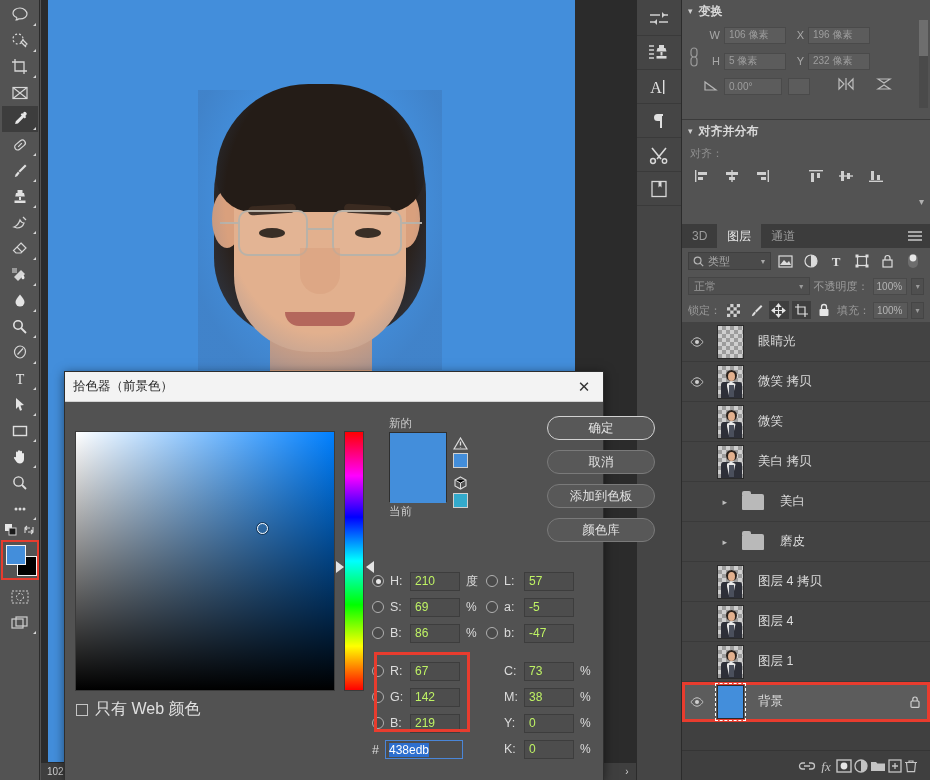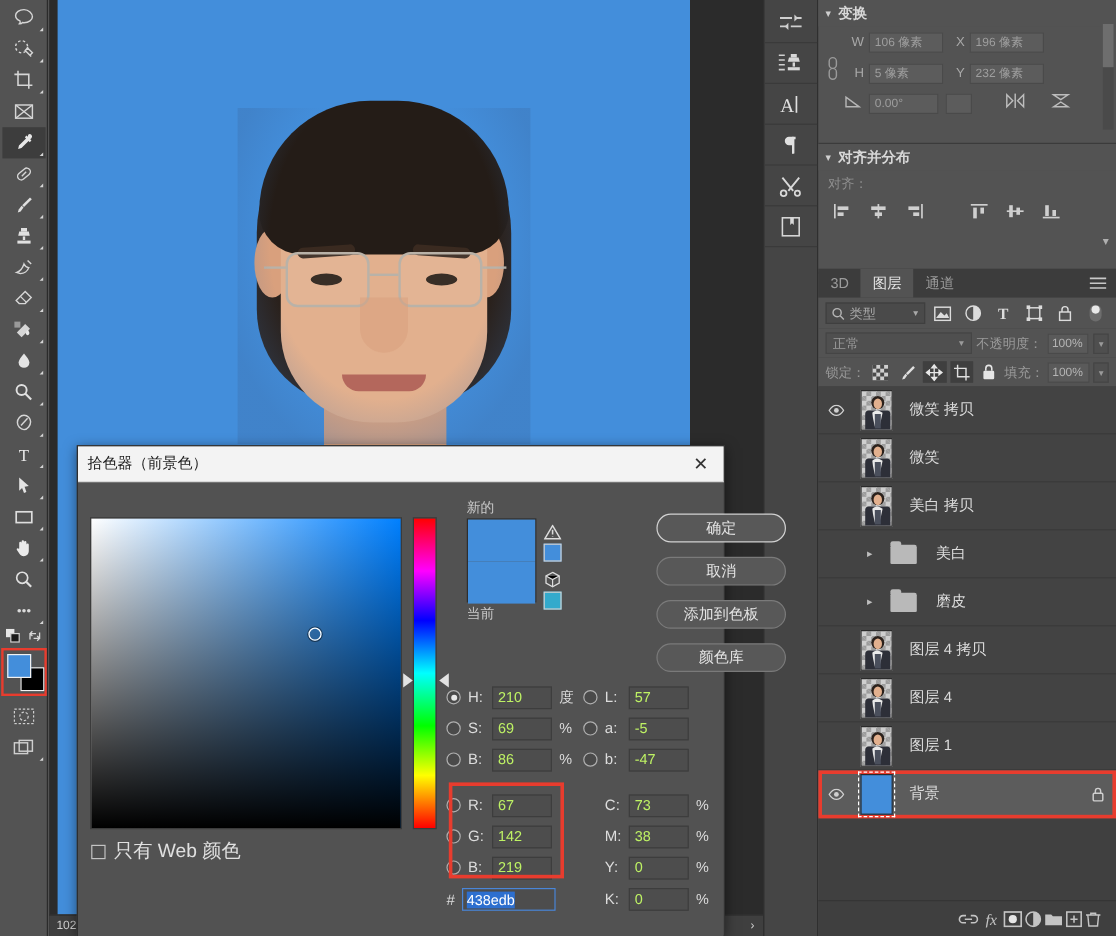--- a/index.html
+++ b/index.html
@@ -248,21 +248,21 @@
   #swatch-new { height:35px; background:#438edb; }
   #swatch-cur { height:35px; background:#438edb; }
   #alert-col { position:absolute; left:388px; top:32px; width:20px; }
   .alert-ico { color:#d8d8d8; height:18px; display:flex; align-items:center; }
   .alert-chip { width:15px; height:15px; border:1px solid #d0d0d0; margin:1px 0 6px 0; }
 
   #btn-col { position:absolute; left:482px; top:14px; width:110px; }
   .pk-btn {
     width:108px; height:24px; margin-bottom:10px; border-radius:12px;
     border:1px solid #7a7a7a; background:#585858; color:#e4e4e4;
-    font-size:12.5px; display:flex; align-items:center; justify-content:center;margin-top:12px;
+    font-size:12.5px; display:flex; align-items:center; justify-content:center;
   }
   .pk-btn.primary { border:1px solid #d2d2d2; }
 
   
   #fields { position:absolute; left:372px; top:568px; }
   .fld-row { display:flex; align-items:center; height:26px; }
   .radio {
     width:12px; height:12px; border-radius:50%; border:1.5px solid #b0b0b0; background:#4a4a4a;
     margin-right:6px; position:relative; flex:none;
   }
@@ -750,20 +750,32 @@
               <path d="M3.5 6V4a2.5 2.5 0 015 0v2" fill="none" stroke="#e6e6e6" stroke-width="1.3"></path>
             </svg>
         </div>
         <span class="small-label">填充：</span>
         <span class="num-field">100%</span>
         <span class="stepper">▾</span>
       </div>
 
       <div id="layer-list">
 
+        <div class="layer-row">
+          <div class="eye-cell">
+            <svg width="14" height="10" viewBox="0 0 14 10">
+                <path d="M7 .8C3.6.8 1 5 1 5s2.6 4.2 6 4.2S13 5 13 5 10.4.8 7 .8z" fill="none" stroke="#cfcfcf" stroke-width="1"></path>
+                <circle cx="7" cy="5" r="2" fill="#cfcfcf"></circle>
+              </svg>
+          </div>
+          <div class="thumb-cell">
+              <div class="lyr-thumb"></div>
+            </div>
+          <div class="layer-name">眼睛光</div>
+        </div>
 
         <div class="layer-row">
           <div class="eye-cell">
             <svg width="14" height="10" viewBox="0 0 14 10">
                 <path d="M7 .8C3.6.8 1 5 1 5s2.6 4.2 6 4.2S13 5 13 5 10.4.8 7 .8z" fill="none" stroke="#cfcfcf" stroke-width="1"></path>
                 <circle cx="7" cy="5" r="2" fill="#cfcfcf"></circle>
               </svg>
           </div>
           <div class="thumb-cell">
             <div class="lyr-thumb">

